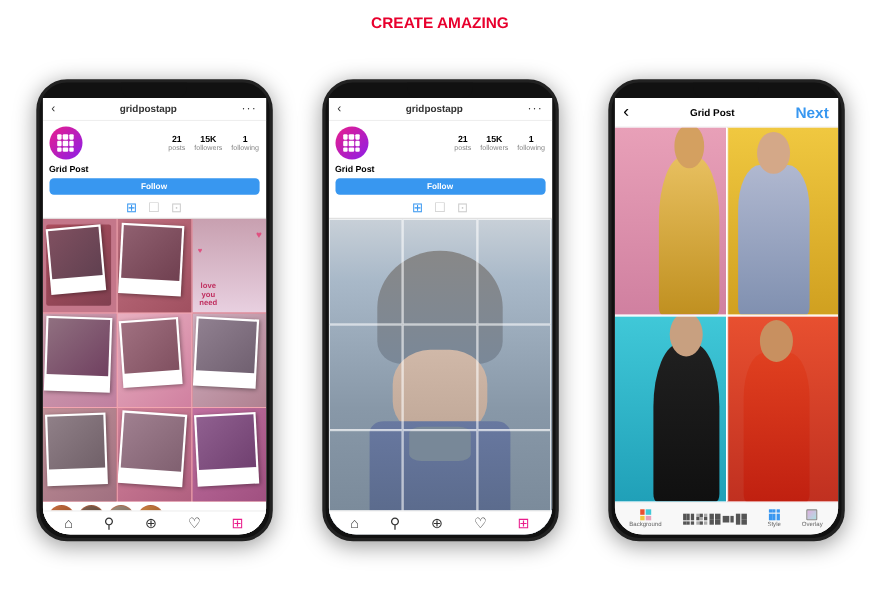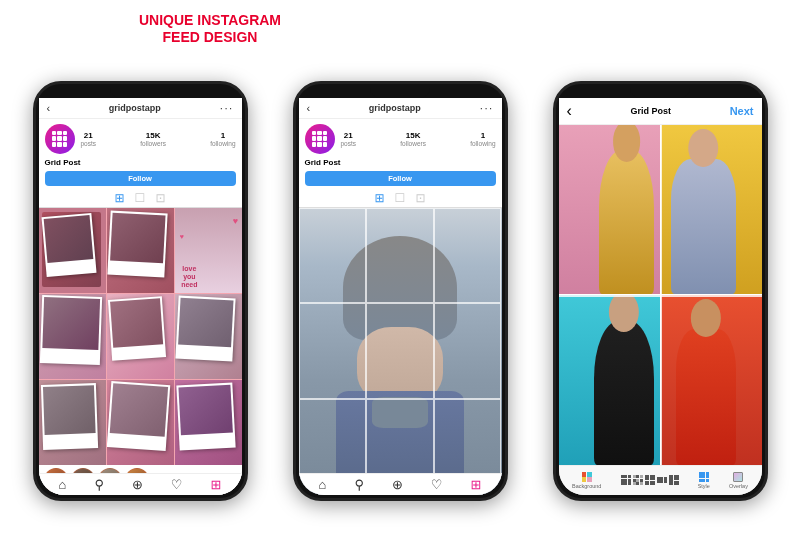--- a/index.html
+++ b/index.html
@@ -133,21 +133,21 @@
     }
     .ig-avatar .grid-icon span {
       display: block;
       background: #fff;
       border-radius: 1px;
     }
     .ig-stats {
       display: flex;
       gap: 8px;
       flex: 1;
-      justify-content: space-between;
+      justify-content: flex-end;
     }
     .ig-stat {
       text-align: center;
     }
     .ig-stat .num {
       font-size: 8px;
       font-weight: bold;
       display: block;
     }
     .ig-stat .lbl {
@@ -278,21 +278,21 @@
     
     .p3-ig-header {
       display: flex;
       justify-content: space-between;
       align-items: center;
       padding: 4px 8px;
       border-bottom: 1px solid #eee;
     }
     .p3-next {
       color: #3897f0;
-      font-size: 11px;
+      font-size: 14px;
       font-weight: bold;
     }
 
     
     .p3-bottom-tools {
       display: flex;
       justify-content: space-around;
       padding: 3px 4px;
       border-top: 1px solid #eee;
       background: #f8f8f8;
@@ -419,27 +419,21 @@
       background: #c89060;
       border-radius: 50%;
     }
   </style>
 </head>
 <body>
 
 <div class="header-row">
   <div class="header-col">
     <div class="title">
-      <span>UNIQUE INSTAGRAM</span><br>
-      <span>FEED DESIGN</span>
-    </div>
-  </div>
-  <div class="header-col">
-    <div class="title">
-      <br>
+      <span>CREATE AMAZING</span><br>
     </div>
   </div>
 </div>
 
 <div class="phones-row">
 
   <div class="phone">
     <div class="phone-screen">
 
       <div class="ig-header">

